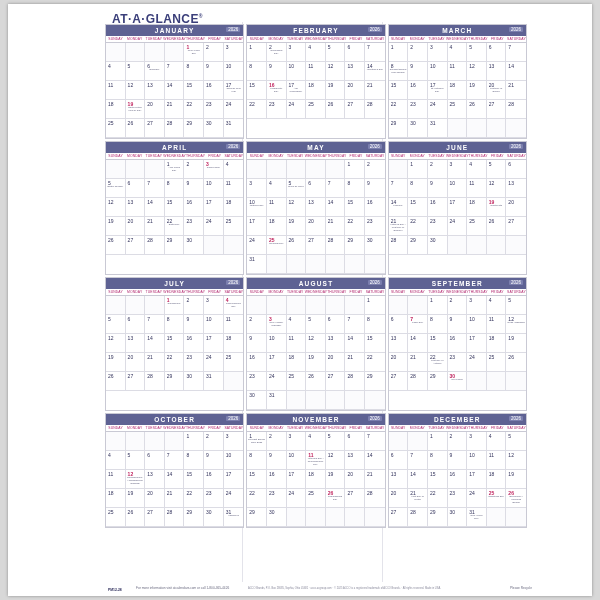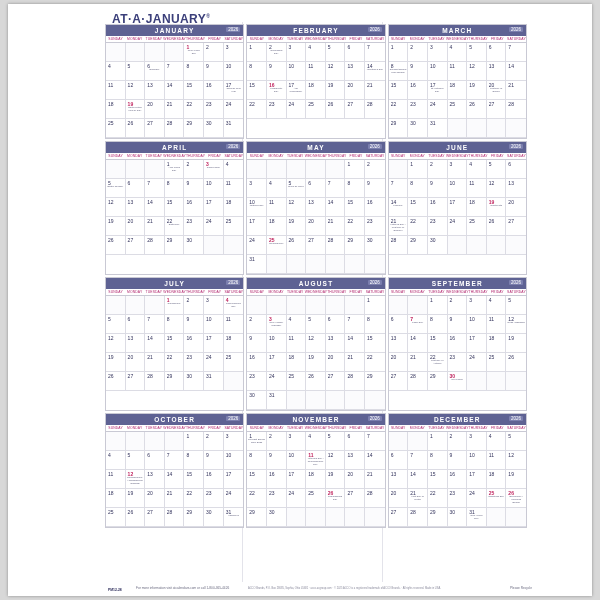--- a/index.html
+++ b/index.html
@@ -105,21 +105,21 @@
   .fold{
     position:absolute;top:18px;bottom:14px;width:1px;background:#e3e3ea;
   }
 </style>
 </head>
 <body>
 
 <div id="sheet">
 
   <div class="brand">
-    <span>AT·A·JANUARY</span><sup>®</sup>
+    <span>AT·A·GLANCE</span><sup>®</sup>
   </div>
 
   <div class="fold" style="left:234px;"></div>
   <div class="fold" style="left:374px;"></div>
 
   <div class="grid" id="months-grid">
       <div class="month">
         <div class="m-head">
           <div class="m-name">JANUARY</div>
           <div class="m-year">2026</div>

